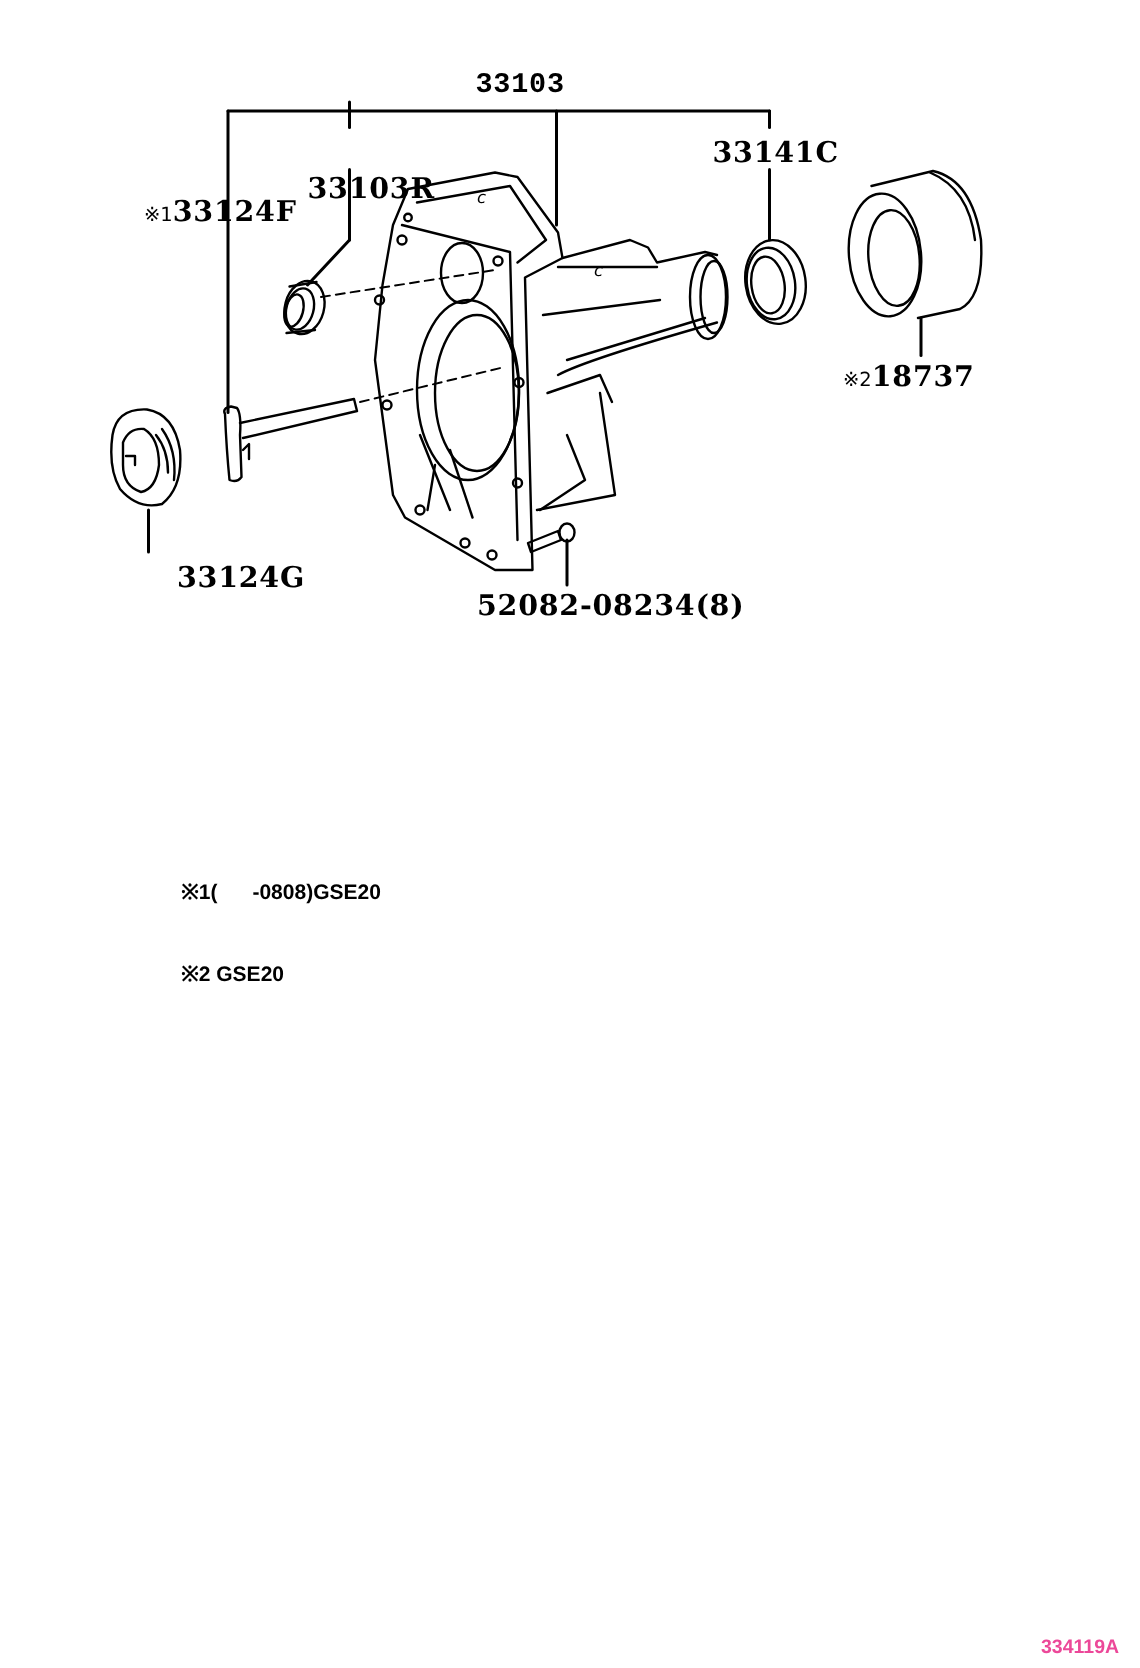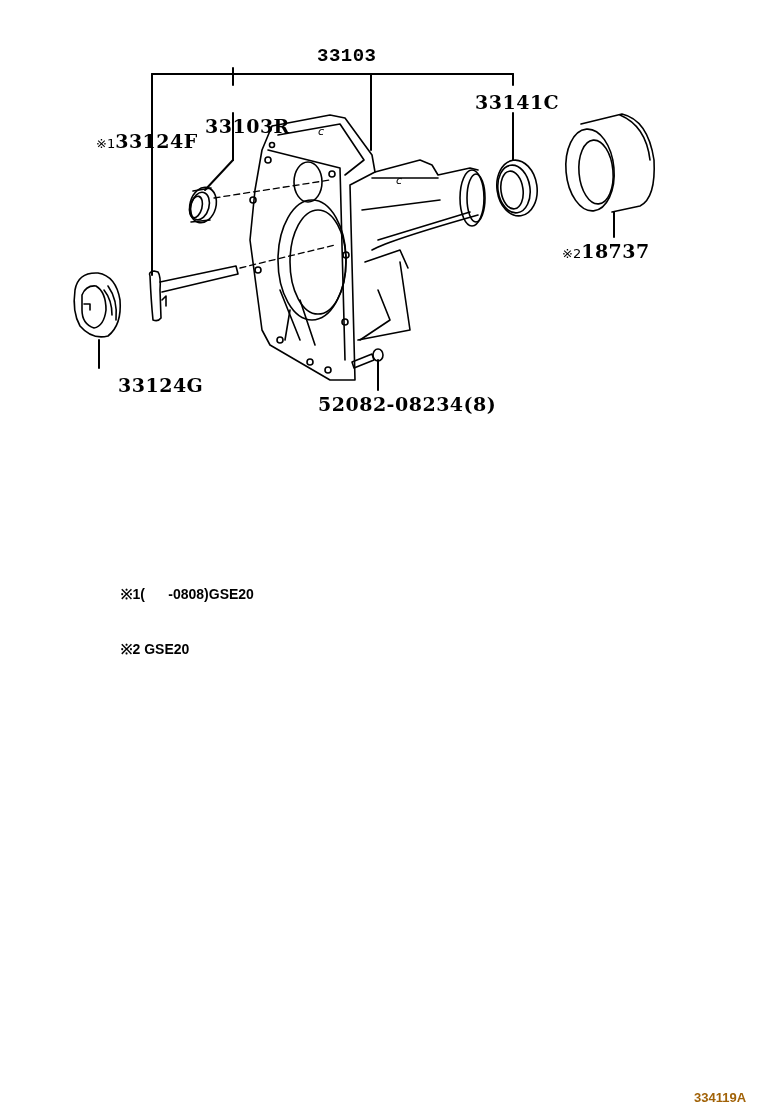--- a/index.html
+++ b/index.html
@@ -1,21 +1,21 @@
 <!DOCTYPE html>
 <html><head>
   <meta charset="utf-8">
   <style>
     html, body { margin: 0; padding: 0; background: #ffffff; }
     body { width: 760px; height: 1112px; position: relative; overflow: hidden; font-family: "DejaVu Serif", serif; }
     #diagram { position: absolute; left: 0; top: 0; width: 760px; height: 1112px; }
     .part-label { position: absolute; font-family: "DejaVu Serif", serif; font-weight: bold; font-size: 19px; color: #000; letter-spacing: 0.5px; white-space: nowrap; line-height: 1; }
     .mark { font-family: "DejaVu Sans", sans-serif; font-weight: normal; font-size: 13px; letter-spacing: 0; }
     .note { position: absolute; font-family: "Liberation Sans", sans-serif; font-weight: bold; font-size: 14px; color: #000; white-space: pre; line-height: 1; }
-    .figure-id { position: absolute; font-family: "Liberation Sans", sans-serif; font-weight: bold; font-size: 13px; color: #a16207; line-height: 1; }
+    .figure-id { position: absolute; font-family: "Liberation Sans", sans-serif; font-weight: bold; font-size: 13px; color: #ec4899; line-height: 1; }
   </style>
 </head>
 <body>
 
 <svg id="diagram" viewBox="0 0 760 1112" xmlns="http://www.w3.org/2000/svg" fill="none" stroke="#000" stroke-width="1.6" stroke-linejoin="round" stroke-linecap="round">
 
   <g stroke-width="2">
     <line x1="233" y1="68" x2="233" y2="74"></line>
     <line x1="152" y1="74" x2="513" y2="74"></line>
     <line x1="152" y1="74" x2="152" y2="275"></line>

